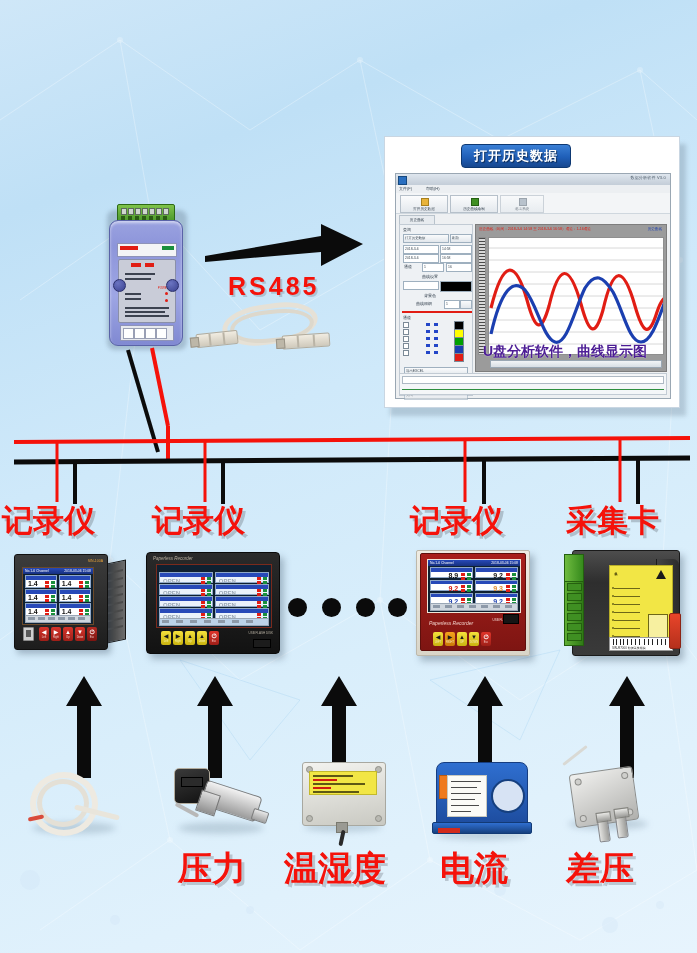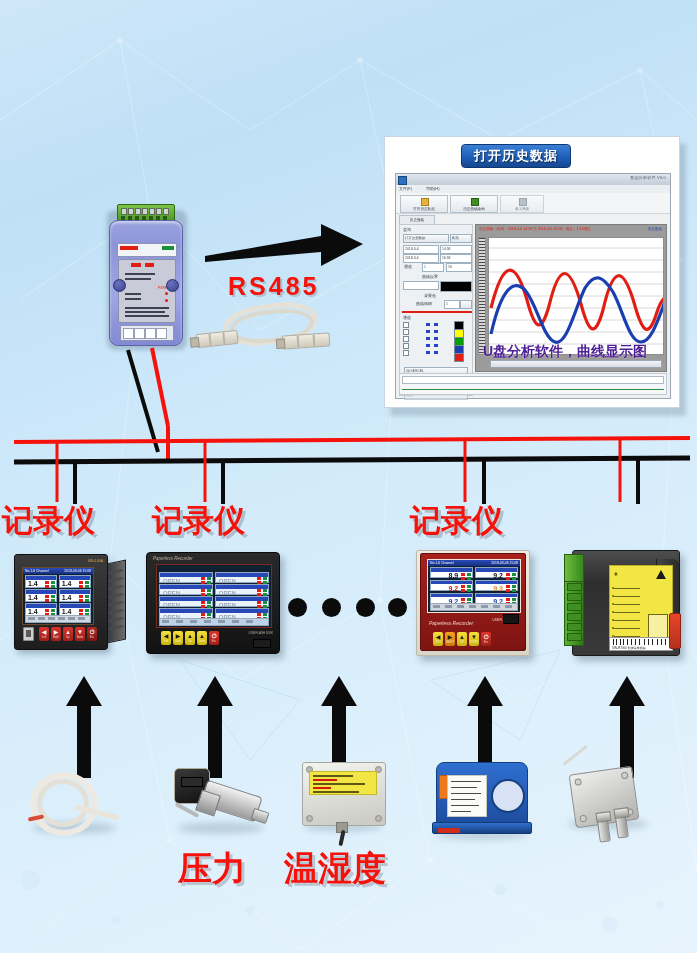--- a/index.html
+++ b/index.html
@@ -512,20 +512,21 @@
     <line x1="223" y1="41" x2="223" y2="84" stroke="#0b0b0b" stroke-width="4"></line>
     <line x1="465" y1="19" x2="465" y2="82" stroke="#f5120a" stroke-width="3"></line>
     <line x1="484" y1="39" x2="484" y2="84" stroke="#0b0b0b" stroke-width="4"></line>
     <line x1="620" y1="18" x2="620" y2="82" stroke="#f5120a" stroke-width="3"></line>
     <line x1="638" y1="38" x2="638" y2="84" stroke="#0b0b0b" stroke-width="4"></line>
   </svg>
 
   <div class="devlabel" style="left:2px;top:500px">记录仪</div>
   <div class="devlabel" style="left:152px;top:500px">记录仪</div>
   <div class="devlabel" style="left:410px;top:500px">记录仪</div>
+  <div class="devlabel" style="left:566px;top:500px">采集卡</div>
 
   <div class="rec1">
     <div class="side">
       <span class="fin" style="top:8px"></span>
         <span class="fin" style="top:16px"></span>
       <span class="fin" style="top:24px"></span>
         <span class="fin" style="top:32px"></span>
       <span class="fin" style="top:40px"></span>
         <span class="fin" style="top:48px"></span>
       <span class="fin" style="top:56px"></span>
@@ -1005,14 +1006,16 @@
       <span class="scr" style="right:4px;bottom:4px"></span>
     </div>
     <div class="port" style="left:44px;top:62px;transform:rotate(-8deg)"></div>
     <div class="port" style="left:62px;top:58px;transform:rotate(-8deg)"></div>
     <div class="nut" style="left:42px;top:60px;transform:rotate(-8deg)"></div>
     <div class="nut" style="left:60px;top:56px;transform:rotate(-8deg)"></div>
   </div>
 
   <div class="botlabel" style="left:284px">温湿度</div>
   <div class="botlabel" style="left:178px">压力</div>
+  <div class="botlabel" style="left:440px">电流</div>
+  <div class="botlabel" style="left:566px">差压</div>
 
 </div>
 
 </body></html>

